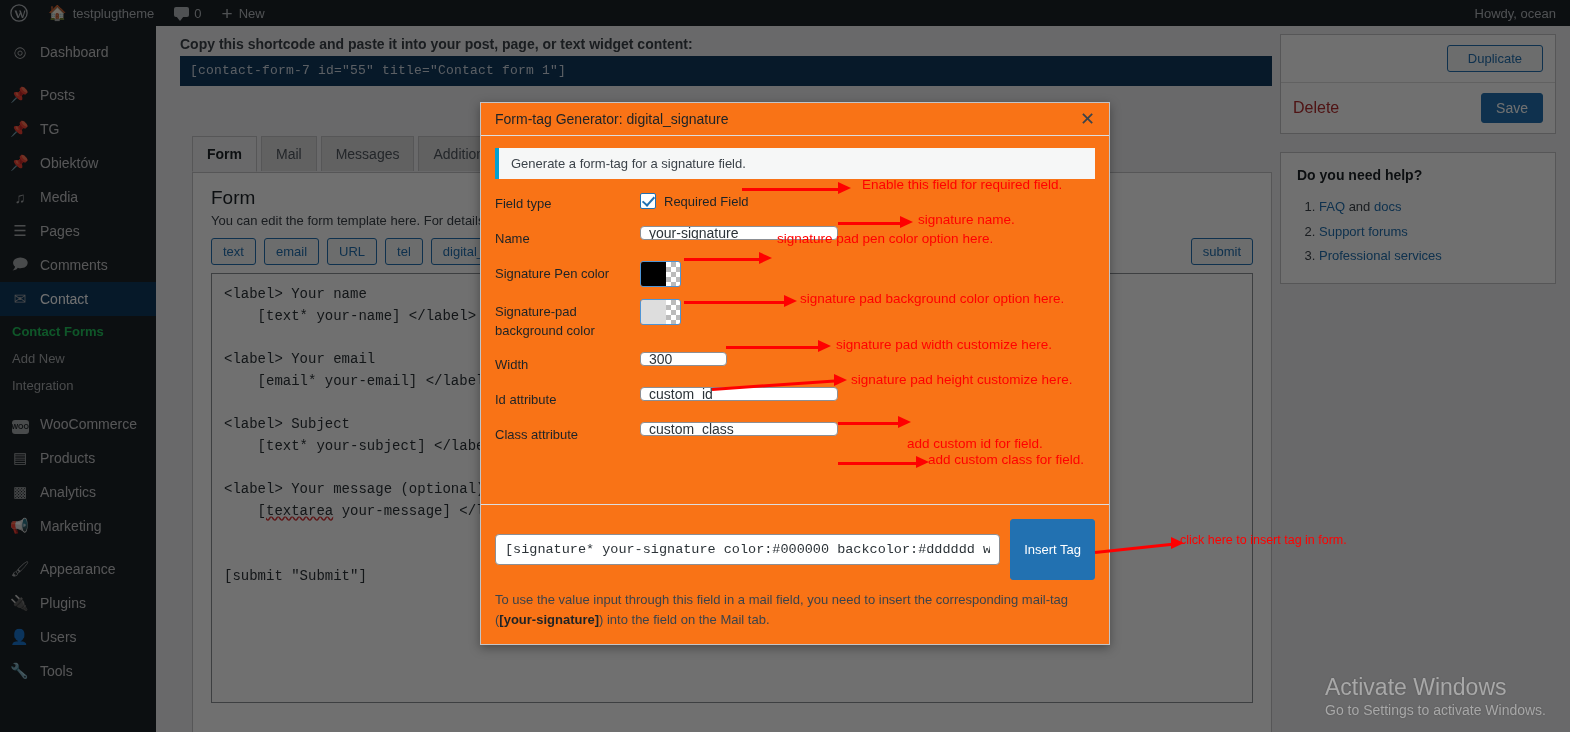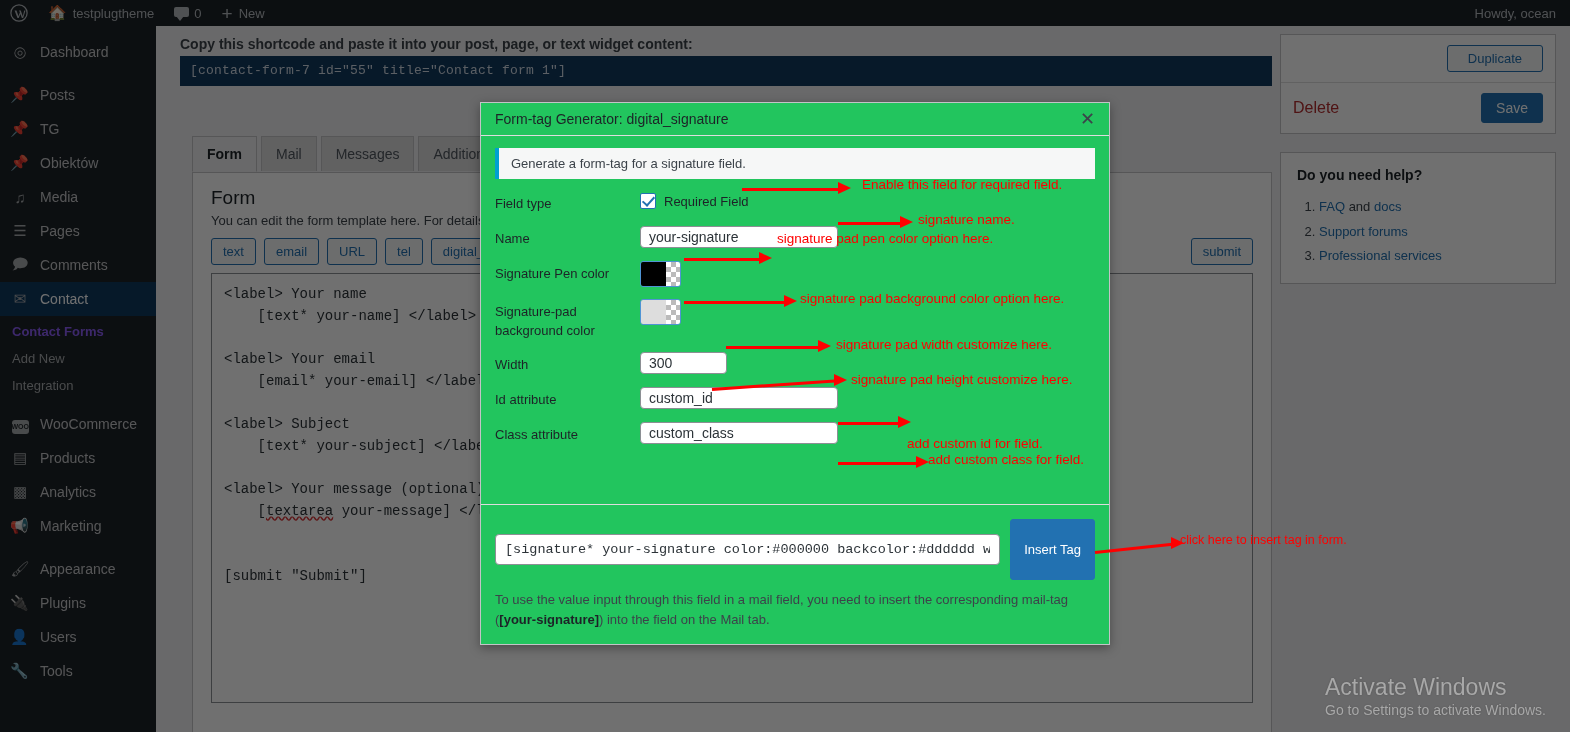--- a/index.html
+++ b/index.html
@@ -56,21 +56,21 @@
     background: #0f3a5f; color:#fff;
   }
   .menu-item.current:after {
     content:""; position:absolute; right:-8px; top:50%; margin-top:-8px;
     border-top:8px solid transparent; border-bottom:8px solid transparent;
     border-right:8px solid #4a5a66;
   }
   .menu-gap { height: 9px; }
   .submenu { background:#1d2327; padding: 2px 0 8px 0; }
   .submenu .sub-item { padding: 6px 0 6px 12px; font-size: 13px; color:#a7aaad; }
-  .submenu .sub-item.active { color:#8b5cf6; font-weight: bold; }
+  .submenu .sub-item.active { color:#22c55e; font-weight: bold; }
   .woo-ic {
     display:inline-block; width:17px;height:14px;background:#a7aaad;border-radius:3px;
     font-size:7px;color:#1d2327;text-align:center;line-height:14px;font-weight:bold;
   }
 
   
   .content {
     position: absolute; top: 26px; left: 156px; right: 0; bottom: 0;
     background: #f0f0f1; overflow: hidden;
   }
@@ -126,40 +126,40 @@
   .box-help p { font-size:13px; color:#3c434a; line-height:1.6; margin-bottom: 10px; }
   .box-help ol { margin-left: 22px; font-size:13px; color:#3c434a; line-height: 1.9; }
   .box-help a { color:#2271b1; }
 
   
   .veil { position:absolute; inset:0; background: rgba(0,0,0,0.56); }
 
   
   .modal {
     position: absolute; left: 480px; top: 102px; width: 630px; height: 543px;
-    background: #22c55e; border: 1px solid #c3c4c7;
+    background: #f97316; border: 1px solid #c3c4c7;
     box-shadow: 0 3px 10px rgba(0,0,0,.35);
     display:flex; flex-direction: column;
   }
   .modal-head {
     height: 33px; border-bottom: 1px solid #ddd; display:flex; align-items:center;
     padding: 0 14px; font-size: 14px; color:#1d2327;
   }
   .modal-close {
     margin-left:auto; font-size: 18px; color:#3c434a; line-height:1; cursor:pointer;
   }
   .modal-body { padding: 12px 14px 0; flex: 1; }
   .notice {
     background: #f6f7f7; border-left: 4px solid #00a0d2;
     padding: 8px 12px; font-size: 13px; color:#3c434a; margin-bottom: 12px;
   }
   .frow { display:flex; align-items:flex-start; margin-bottom: 12px; }
   .flabel { width: 145px; font-size:13px; color:#1d2327; padding-top: 4px; line-height:1.45; }
   .finput {
-    border:1px solid #8c8f94; border-radius: 4px; height: 22px;
+    border:1px solid #8c8f94; border-radius: 4px; height: 14px;
     font-size:14px; color:#2c3338; padding: 0 8px; background:#fff;
     font-family:"Liberation Sans", sans-serif;
   }
   .finput.wide { width: 198px; }
   .finput.narrow { width: 87px; }
   .checkrow { display:flex; align-items:center; gap:8px; padding-top:2px;}
   .cbox {
     width: 16px; height: 16px; border:1px solid #2271b1; border-radius:2px;
     background:#fff; position: relative;
   }

